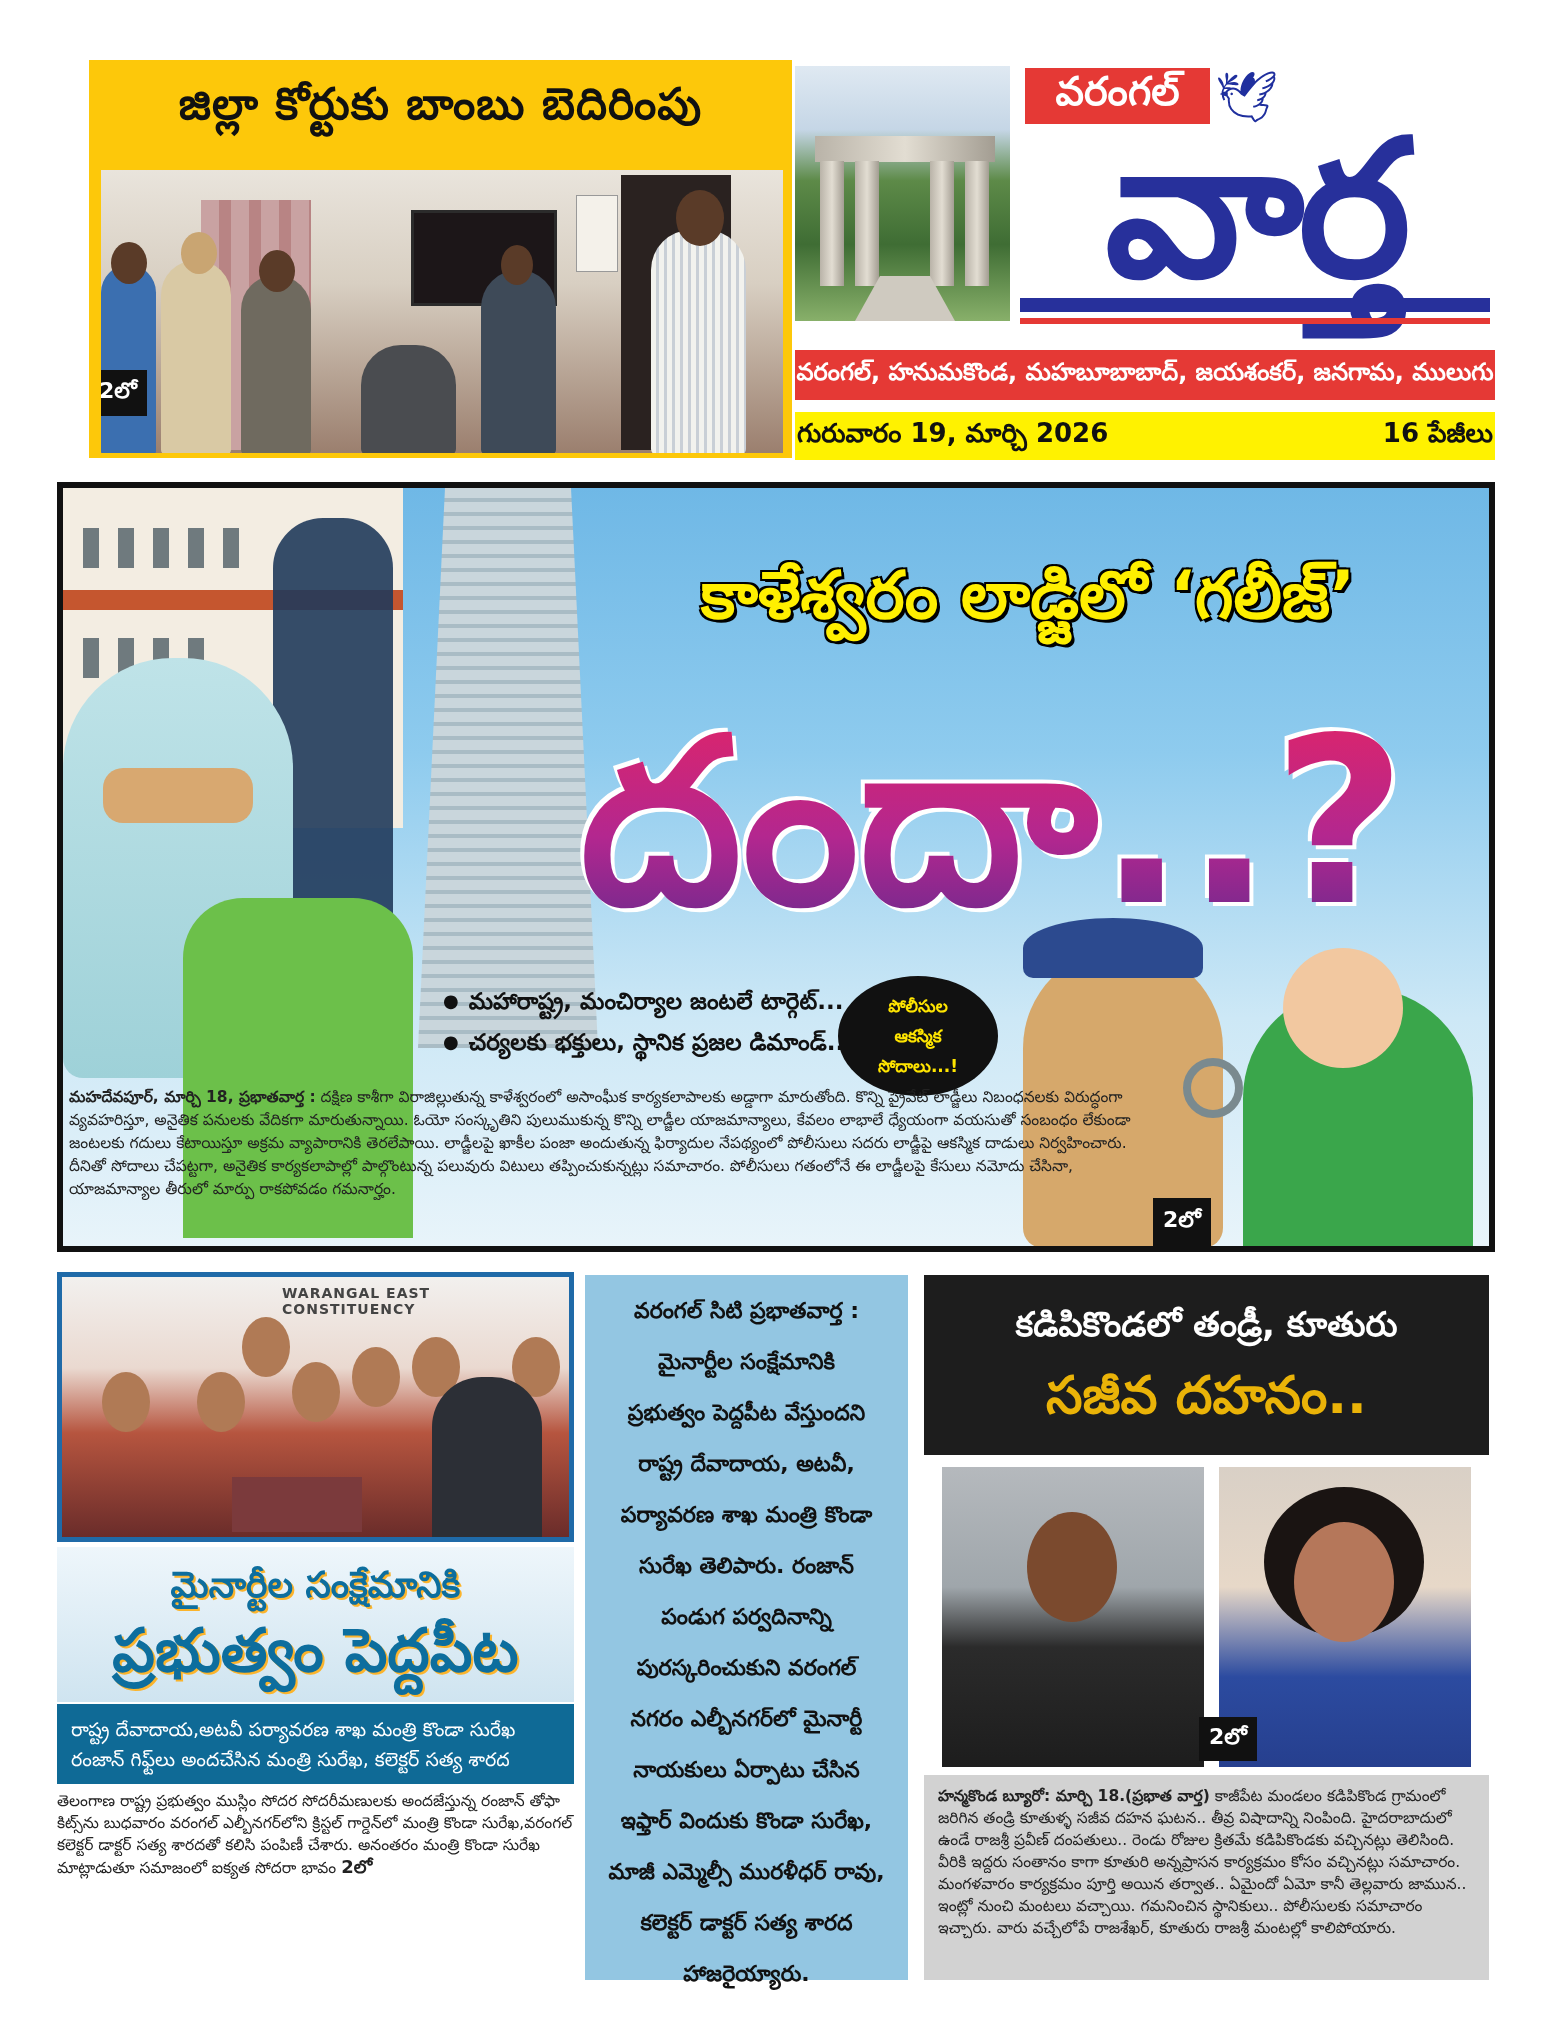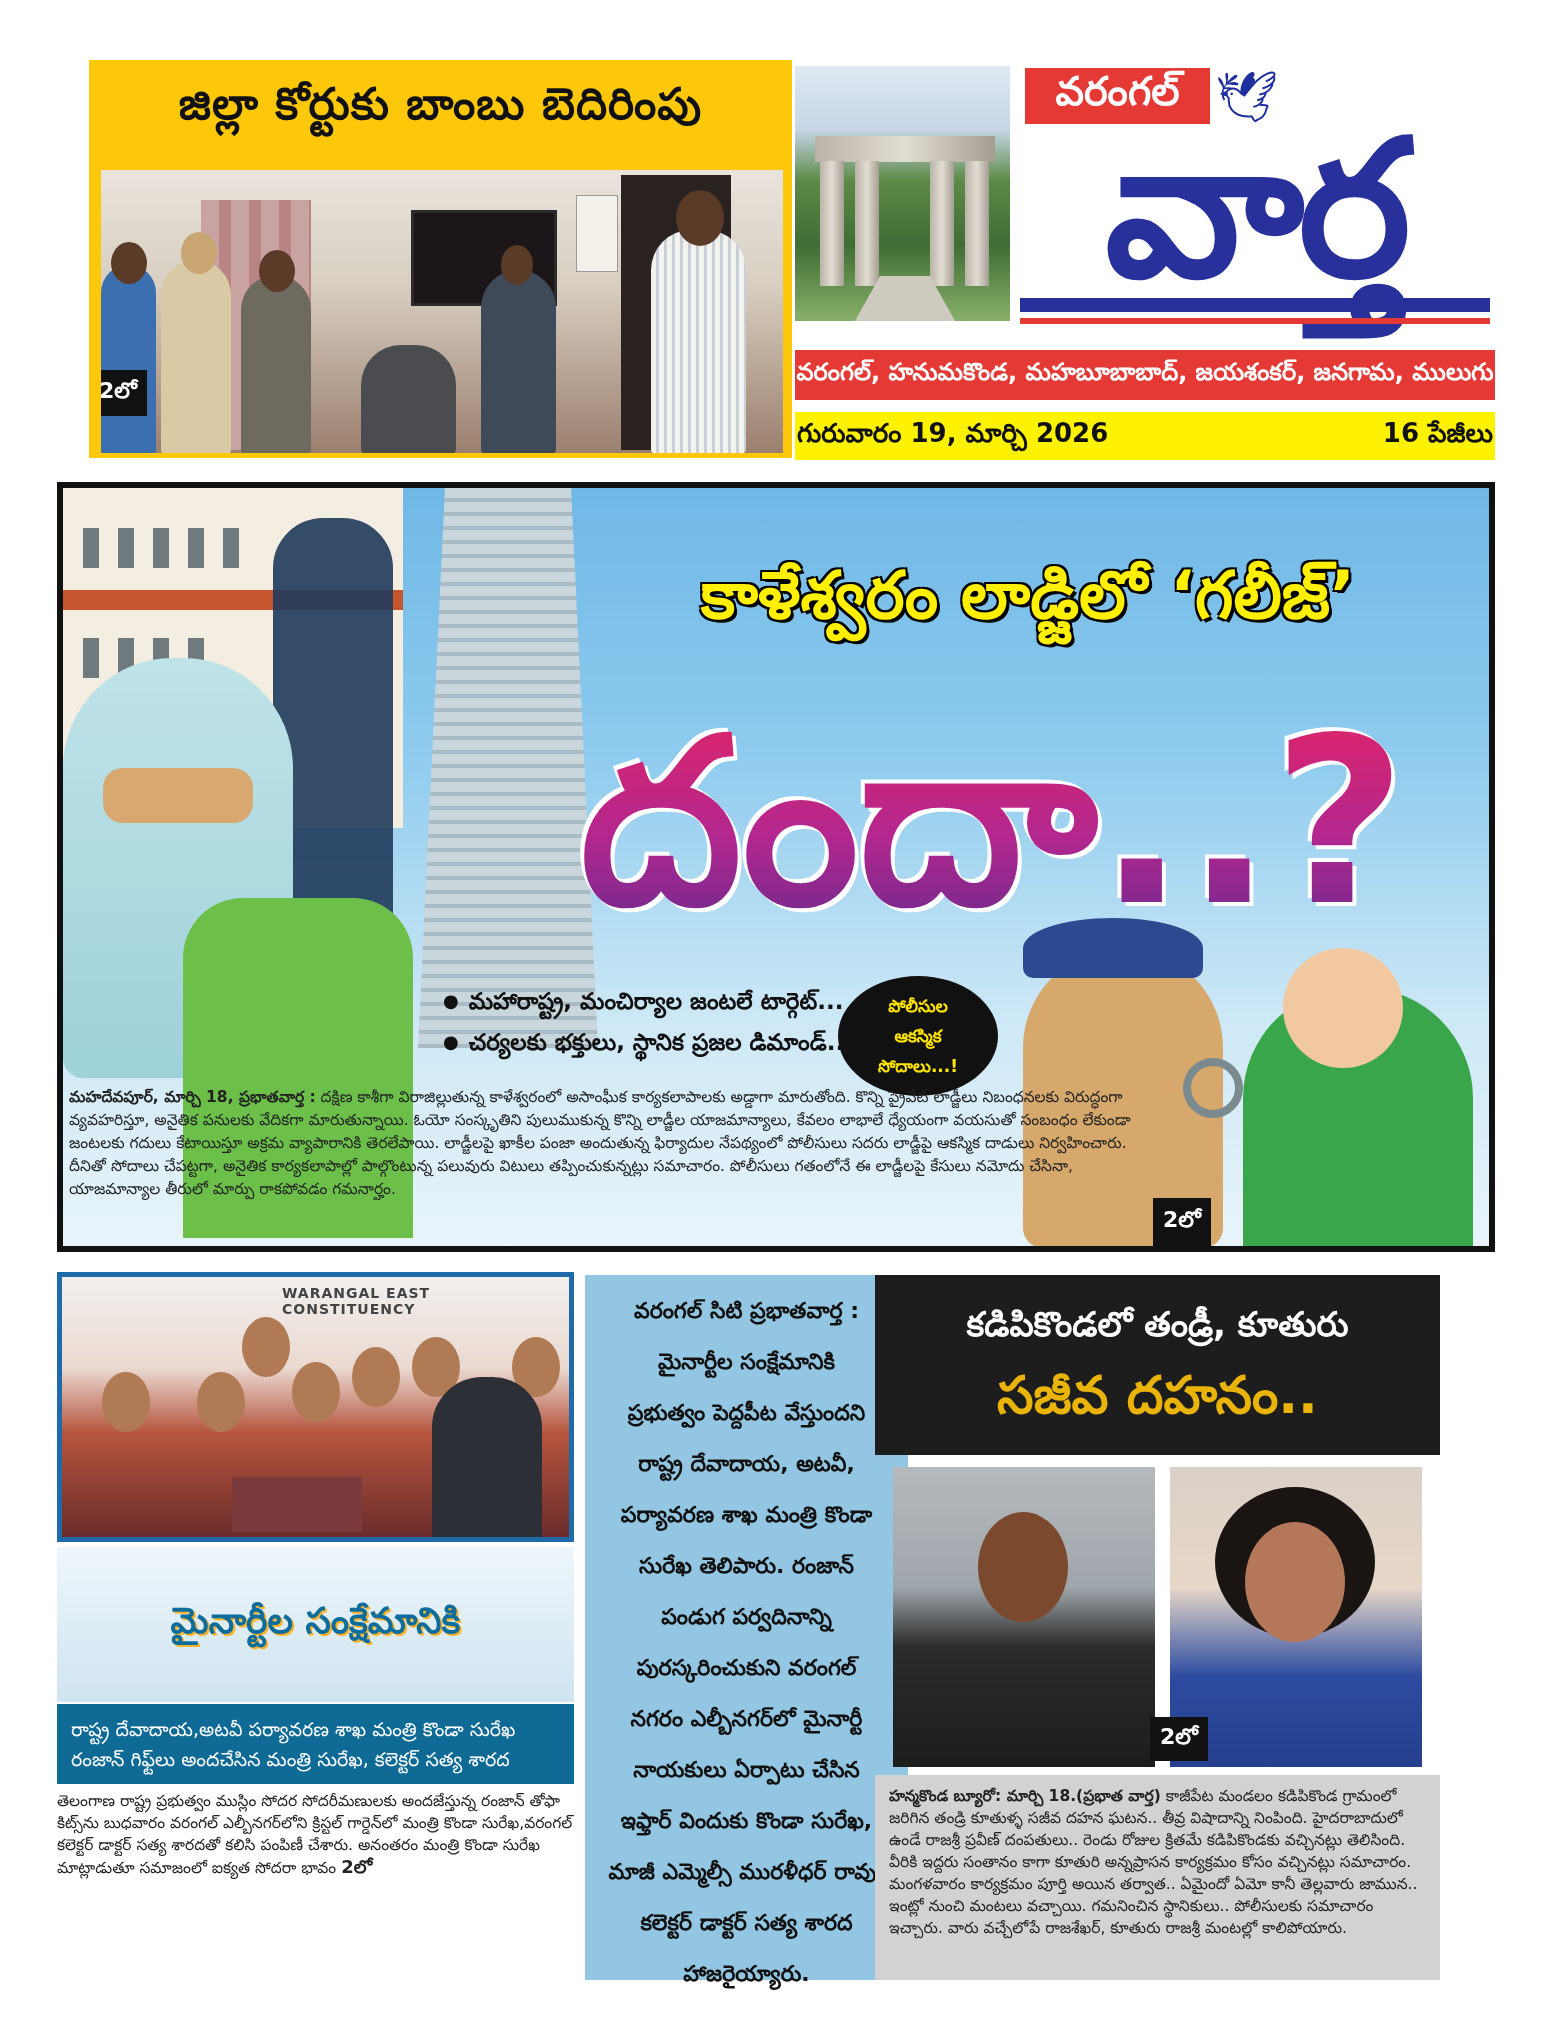--- a/index.html
+++ b/index.html
@@ -65,21 +65,21 @@
   #min-head .l2{font-size:60px;line-height:72px;}
   #min-sub{left:0;top:432px;width:517px;height:80px;background:#0f6a96;color:#fff;font-size:19px;line-height:30px;display:flex;flex-direction:column;justify-content:center;padding:0 14px;}
   #min-body{left:0;top:518px;width:517px;height:120px;font-size:15.5px;line-height:22px;color:#222;}
   #min-body .cont{font-weight:bold;font-size:18px;}
 
   
   #midcol{left:585px;top:1275px;width:323px;height:705px;background:#93c6e2;padding:10px 8px;display:flex;flex-direction:column;align-items:center;}
   .midline{font-weight:bold;font-size:22px;line-height:51px;text-align:center;white-space:nowrap;color:#111;}
 
   
-  #fire{left:875px;top:1275px;width:565px;height:618px;}
+  #fire{left:924px;top:1275px;width:565px;height:618px;}
   #fire-head{left:0;top:0;width:565px;height:180px;background:#1d1d1d;display:flex;flex-direction:column;align-items:center;justify-content:center;}
   #fire-kicker{color:#fff;font-weight:bold;font-size:34px;line-height:60px;}
   #fire-title{color:#eab308;font-weight:bold;font-size:52px;line-height:82px;}
   #fire-photo1{left:18px;top:192px;width:262px;height:300px;background:linear-gradient(180deg,#b5b9bd 0%,#9fa6ab 40%,#2b2b2b 60%,#1d1d1d 100%);}
   #fire-photo2{left:295px;top:192px;width:252px;height:300px;background:linear-gradient(180deg,#d9d0c6 0%,#e7d8c8 40%,#2c4ba0 70%,#263f8e 100%);}
   .portrait{position:absolute;border-radius:50%;background:#7b4a2e;}
   #fire-body{left:0;top:500px;width:565px;height:205px;background:#d2d2d2;padding:10px 14px;font-size:15.5px;line-height:22px;color:#222;}
 </style>
 </head>
 <body>
@@ -179,20 +179,21 @@
     <div class="face" style="left:180px;top:40px;"></div>
     <div class="face" style="left:230px;top:85px;"></div>
     <div class="face" style="left:290px;top:70px;"></div>
     <div class="face" style="left:350px;top:60px;"></div>
     <div class="face" style="left:450px;top:60px;"></div>
     <div class="abs" style="left:370px;top:100px;width:110px;height:165px;background:#2c2f36;border-radius:50px 50px 0 0;"></div>
     <div class="abs" style="left:170px;top:200px;width:130px;height:55px;background:#7b3a3c;"></div>
   </div>
   <div id="min-head" class="abs">
     <div class="l1">మైనార్టీల సంక్షేమానికి</div>
+    <div class="l2">ప్రభుత్వం పెద్దపీట</div>
   </div>
   <div id="min-sub" class="abs">
     <div>రాష్ట్ర దేవాదాయ,అటవీ పర్యావరణ శాఖ మంత్రి కొండా సురేఖ</div>
     <div>రంజాన్ గిఫ్ట్‌లు అందచేసిన మంత్రి సురేఖ, కలెక్టర్ సత్య శారద</div>
   </div>
   <div id="min-body" class="abs">
     <span>తెలంగాణ రాష్ట్ర ప్రభుత్వం ముస్లిం సోదర సోదరీమణులకు అందజేస్తున్న రంజాన్ తోఫా కిట్స్‌ను బుధవారం వరంగల్ ఎల్బీనగర్‌లోని క్రిస్టల్ గార్డెన్‌లో మంత్రి కొండా సురేఖ,వరంగల్ కలెక్టర్ డాక్టర్ సత్య శారదతో కలిసి పంపిణీ చేశారు. అనంతరం మంత్రి కొండా సురేఖ మాట్లాడుతూ సమాజంలో ఐక్యత సోదరా భావం</span>
     <span class="cont">2లో</span>
   </div>
 </div>

